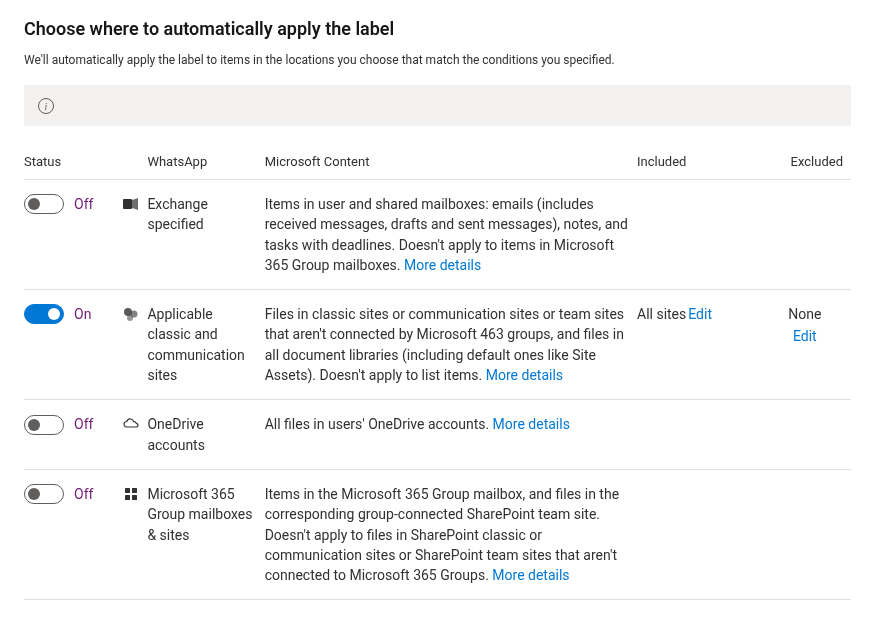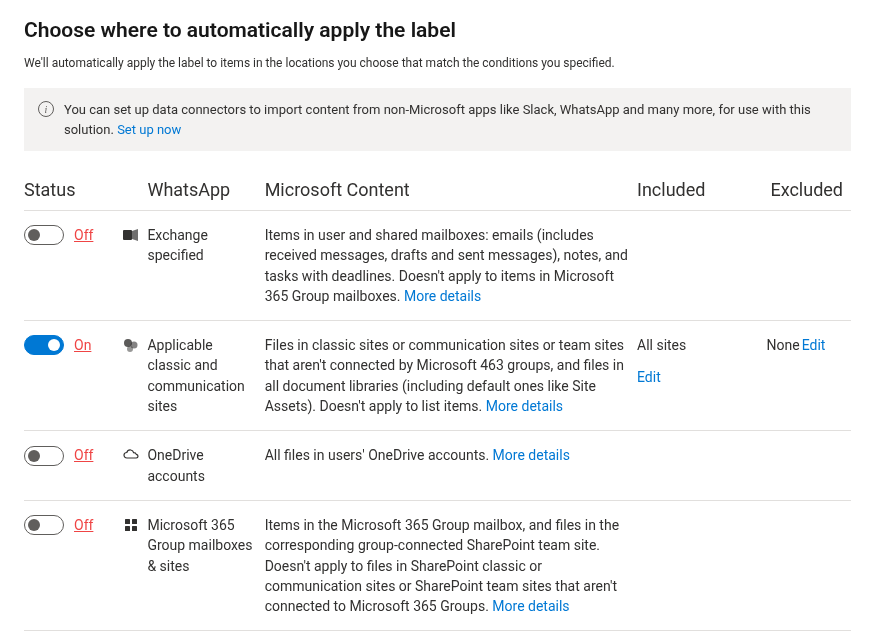--- a/index.html
+++ b/index.html
@@ -6,21 +6,21 @@
   body {
     margin: 0;
     padding: 18px 24px;
     font-family: "Segoe UI", -apple-system, BlinkMacSystemFont, Roboto, Arial, sans-serif;
     font-size: 14px;
     color: #323130;
     background: #ffffff;
     width: 875px;
   }
   h1 {
-    font-size: 21px;
+    font-size: 18px;
     font-weight: 600;
     margin: 0 0 14px 0;
     color: #171717;
   }
   .subtitle {
     font-size: 12px;
     margin: 0 0 18px 0;
     color: #323130;
   }
   .info-box {
@@ -56,21 +56,21 @@
   }
 
   table {
     width: 100%;
     border-collapse: collapse;
     border-bottom: 1px solid #e1dfdd;
   }
   th {
     text-align: left;
     font-weight: 400;
-    font-size: 18px;
+    font-size: 13px;
     color: #323130;
     padding: 6px 8px 10px 0;
     vertical-align: bottom;
   }
   th:last-child { text-align: right; }
   td {
     padding: 14px 8px 14px 0;
     vertical-align: top;
     border-top: 1px solid #e1dfdd;
     font-size: 14px;
@@ -79,21 +79,21 @@
   td:last-child { text-align: right; }
 
   .col-status   { width: 96px; }
   .col-icon     { width: 24px; }
   .col-location { width: 114px; }
   .col-content  { width: 362px; }
   .col-included { width: 126px; }
   .col-excluded { width: 82px; }
 
   .status-cell { display: flex; align-items: center; gap: 10px; }
-  .status-label { font-size: 14px; color: #ef4444; text-decoration: underline; }
+  .status-label { font-size: 14px; color: #701a75; }
 
   .toggle {
     width: 40px;
     height: 20px;
     border-radius: 10px;
     position: relative;
     cursor: pointer;
     flex-shrink: 0;
   }
   .toggle-off {
@@ -127,34 +127,31 @@
 
   .loc-icon {
     width: 16px;
     height: 16px;
     color: #323130;
     margin-top: 2px;
   }
   .location-name {
     color: #323130;
   }
-  .edit-block { display: flex; flex-direction: column; gap: 12px; }
-  .excl-block { display: flex; flex-direction: row; gap: 2px; align-items: flex-end; }
+  .edit-block { display: flex; flex-direction: row; gap: 2px; }
+  .excl-block { display: flex; flex-direction: column; gap: 2px; align-items: center; }
 </style>
 </head>
 <body>
 
 <h1>Choose where to automatically apply the label</h1>
 <p class="subtitle">We'll automatically apply the label to items in the locations you choose that match the conditions you specified.</p>
 
 <div class="info-box">
   <span class="info-icon">i</span>
-  <span>
-    <span>You can set up data connectors to import content from non-Microsoft apps like Slack, WhatsApp and many more, for use with this solution. </span><a class="link">Set up now</a>
-  </span>
 </div>
 
 <table>
   <colgroup>
     <col class="col-status">
       <col class="col-icon">
       <col class="col-location">
       <col class="col-content">
       <col class="col-included">
       <col class="col-excluded">

